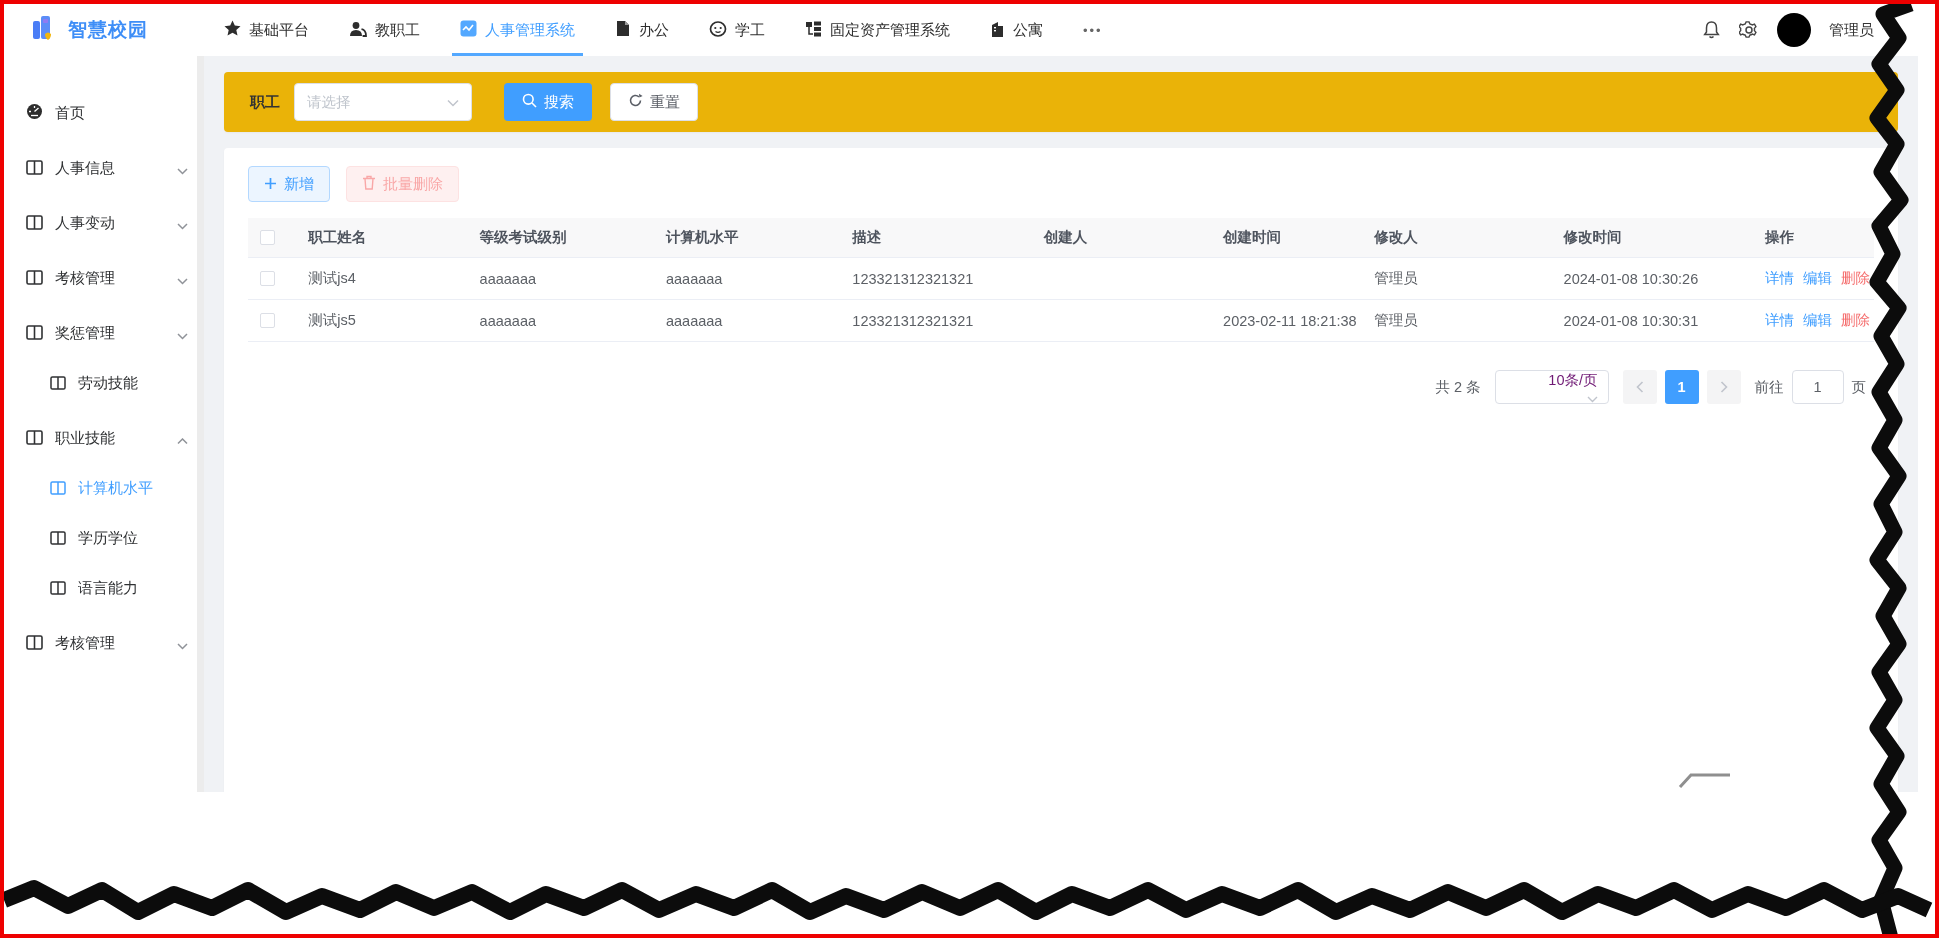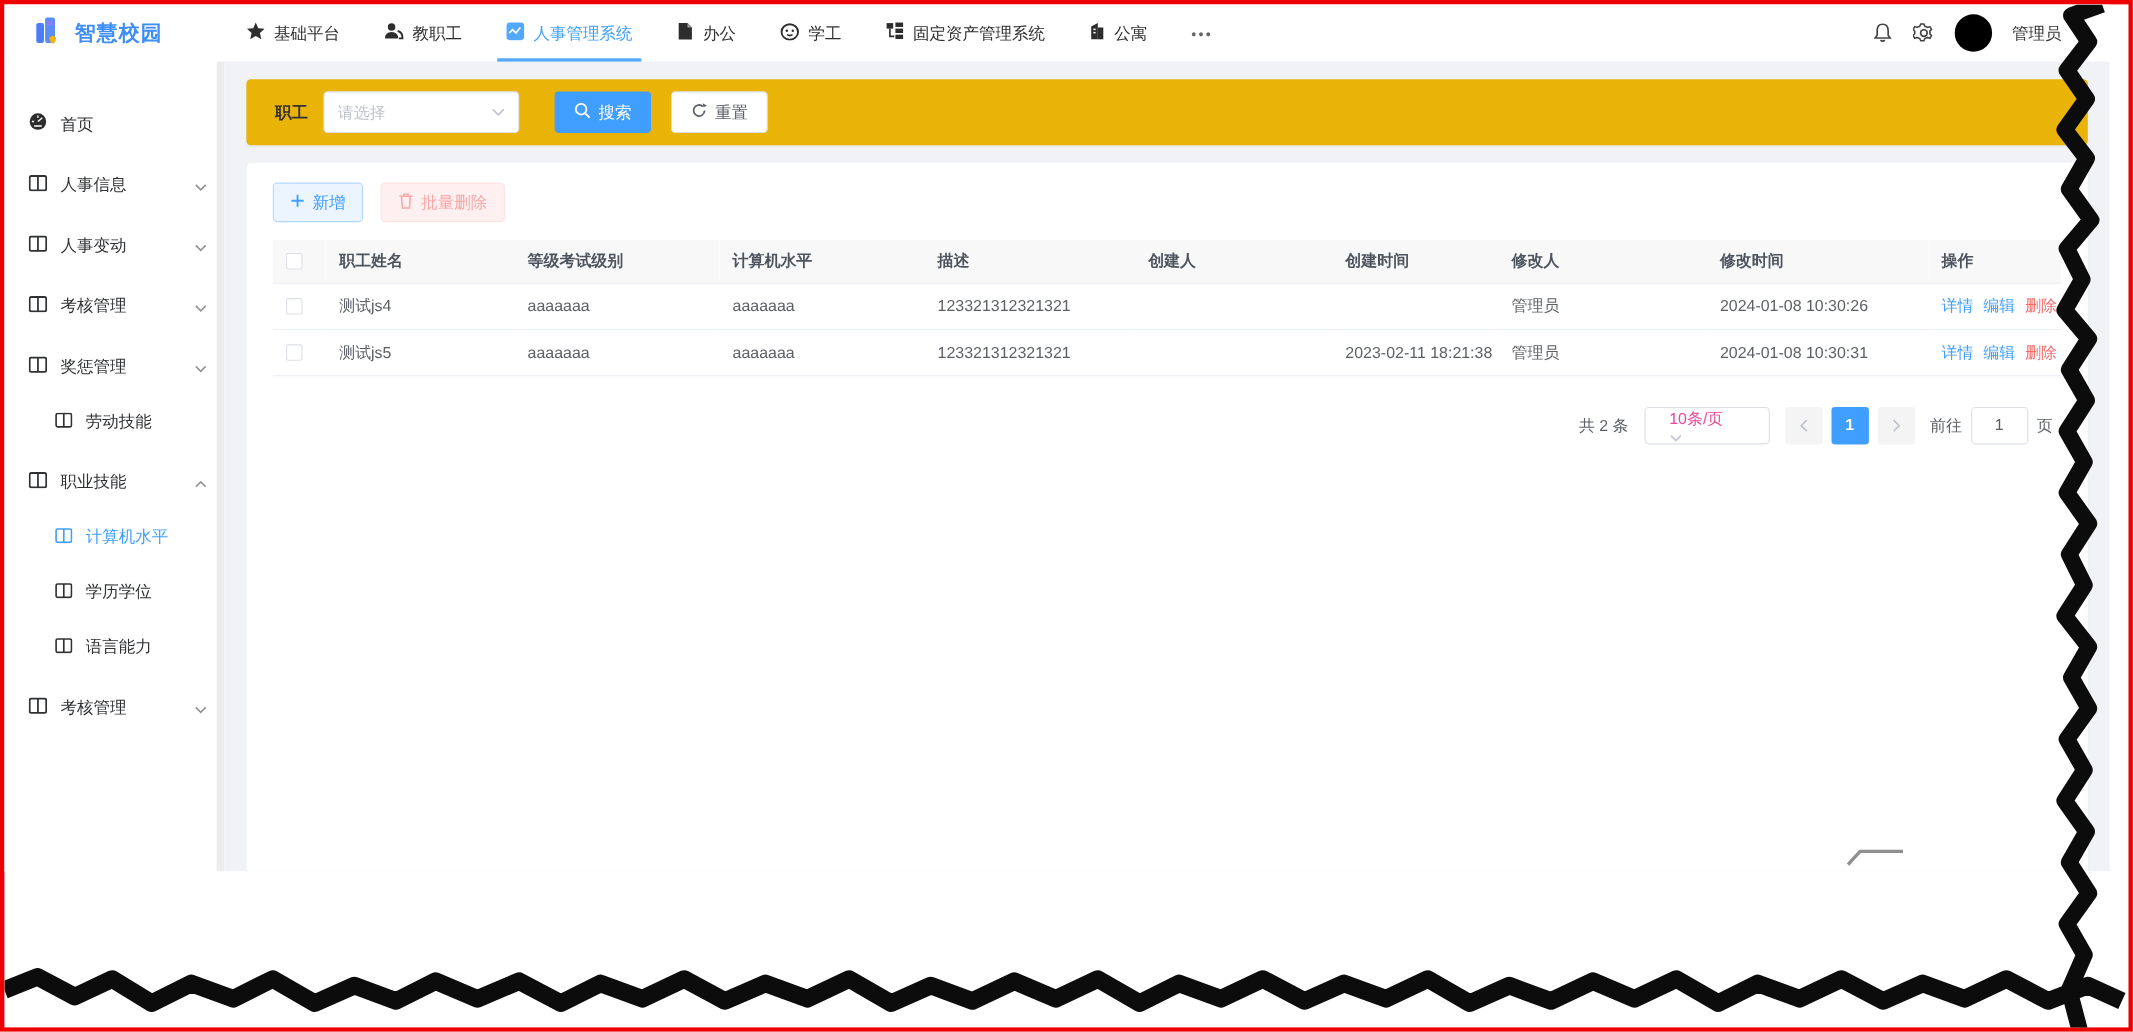--- a/index.html
+++ b/index.html
@@ -50,21 +50,21 @@
 
   table { width:100%; border-collapse:collapse; table-layout:fixed; font-size:14.5px; }
   thead th { background:#f8f8f9; color:#4e545e; font-weight:700; text-align:left; padding:10px 12px; border-bottom:1px solid #ebeef5; white-space:nowrap; overflow:hidden; }
   tbody td { padding:11px 12px; border-bottom:1px solid #ebeef5; color:#5c6066; white-space:nowrap; overflow:hidden; }
   .checkbox { width:15px; height:15px; border:1px solid #dcdfe6; border-radius:2px; background:#fff; cursor:pointer; }
   .link { cursor:pointer; margin-right:9px; } .link:last-child { margin-right:0; }
   .link-blue { color:#409eff; } .link-red { color:#f56c6c; }
 
   
   .pagination { display:flex; align-items:center; justify-content:flex-end; gap:14px; margin-top:28px; color:#5c6066; font-size:14.5px; padding-right:8px; }
-  .psize { width:114px; height:34px; border:1px solid #dcdfe6; border-radius:4px; display:flex; align-items:flex-start; justify-content:space-between; padding:0 10px 0 22px; cursor:pointer; color:#ec4899;flex-direction:column; }
+  .psize { width:114px; height:34px; border:1px solid #dcdfe6; border-radius:4px; display:flex; align-items:flex-end; justify-content:space-between; padding:0 10px 0 22px; cursor:pointer; color:#701a75;flex-direction:column; }
   .pbtn { width:34px; height:34px; background:#f4f4f5; border-radius:3px; display:flex; align-items:center; justify-content:center; color:#b6bac1; cursor:pointer; }
   .pcur { width:34px; height:34px; background:#409eff; color:#fff; border-radius:3px; display:flex; align-items:center; justify-content:center; font-weight:700; cursor:pointer; }
   .goto-input { width:52px; height:34px; border:1px solid #dcdfe6; border-radius:4px; text-align:center; color:#5c6066; font-size:14.5px; outline:none; }
   .pgroup { display:flex; align-items:center; gap:8px; }
 
   .watermark { position:absolute; right:132px; bottom:28px; }
 
   .torn { position:absolute; pointer-events:none; }
 </style>
 </head>

